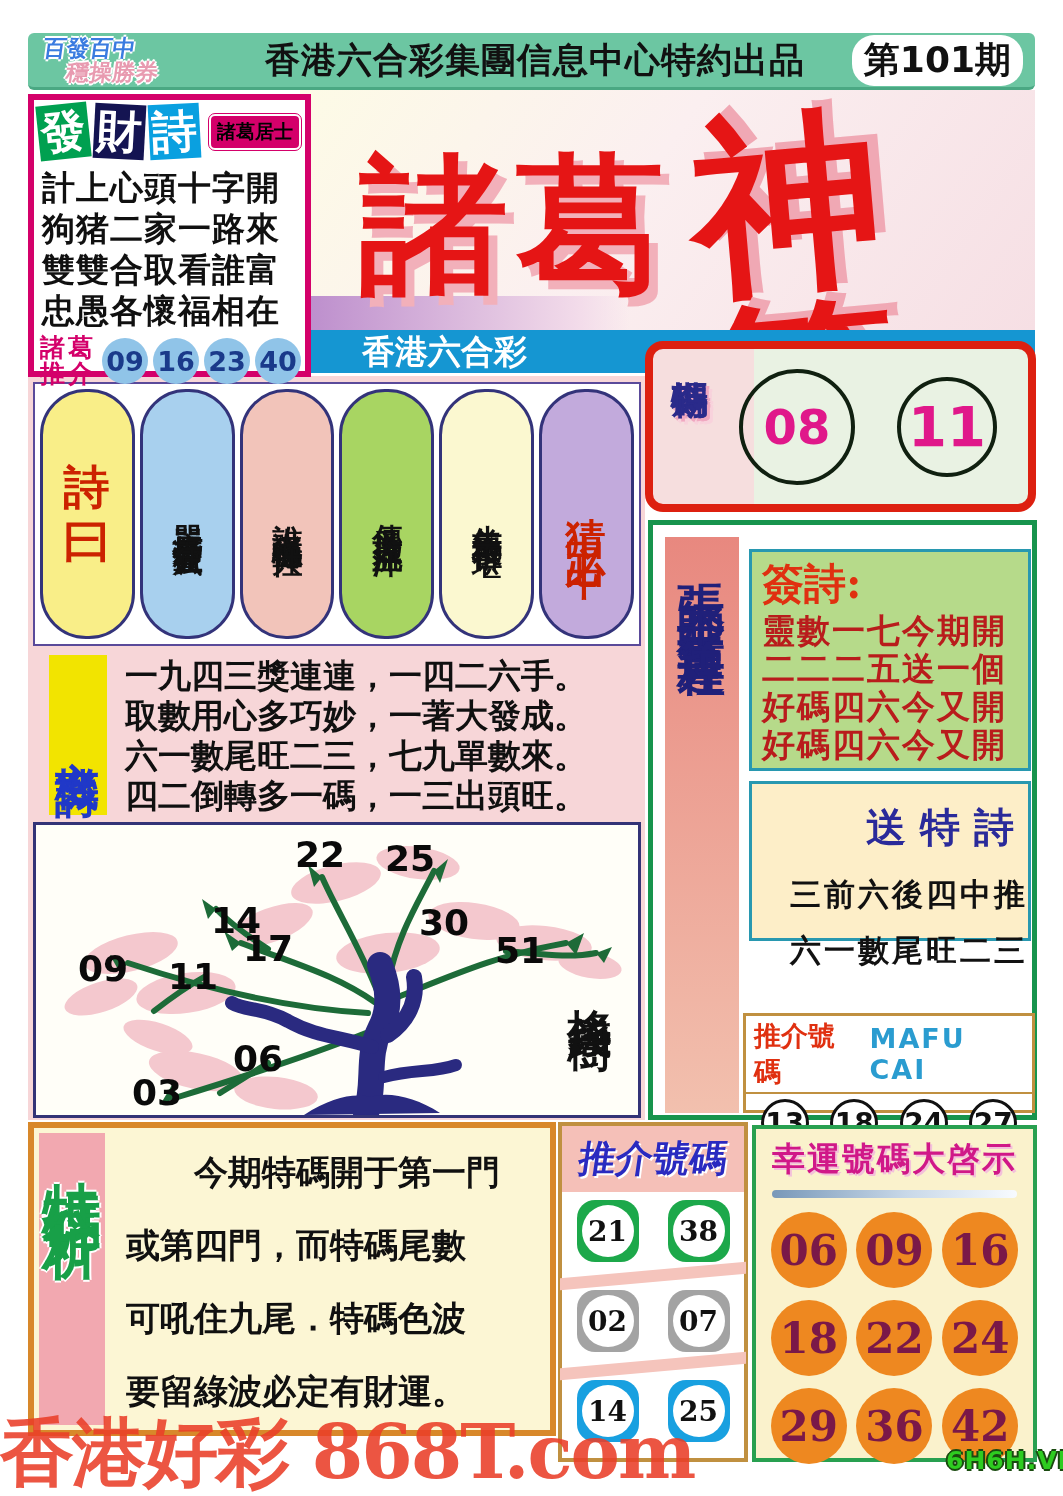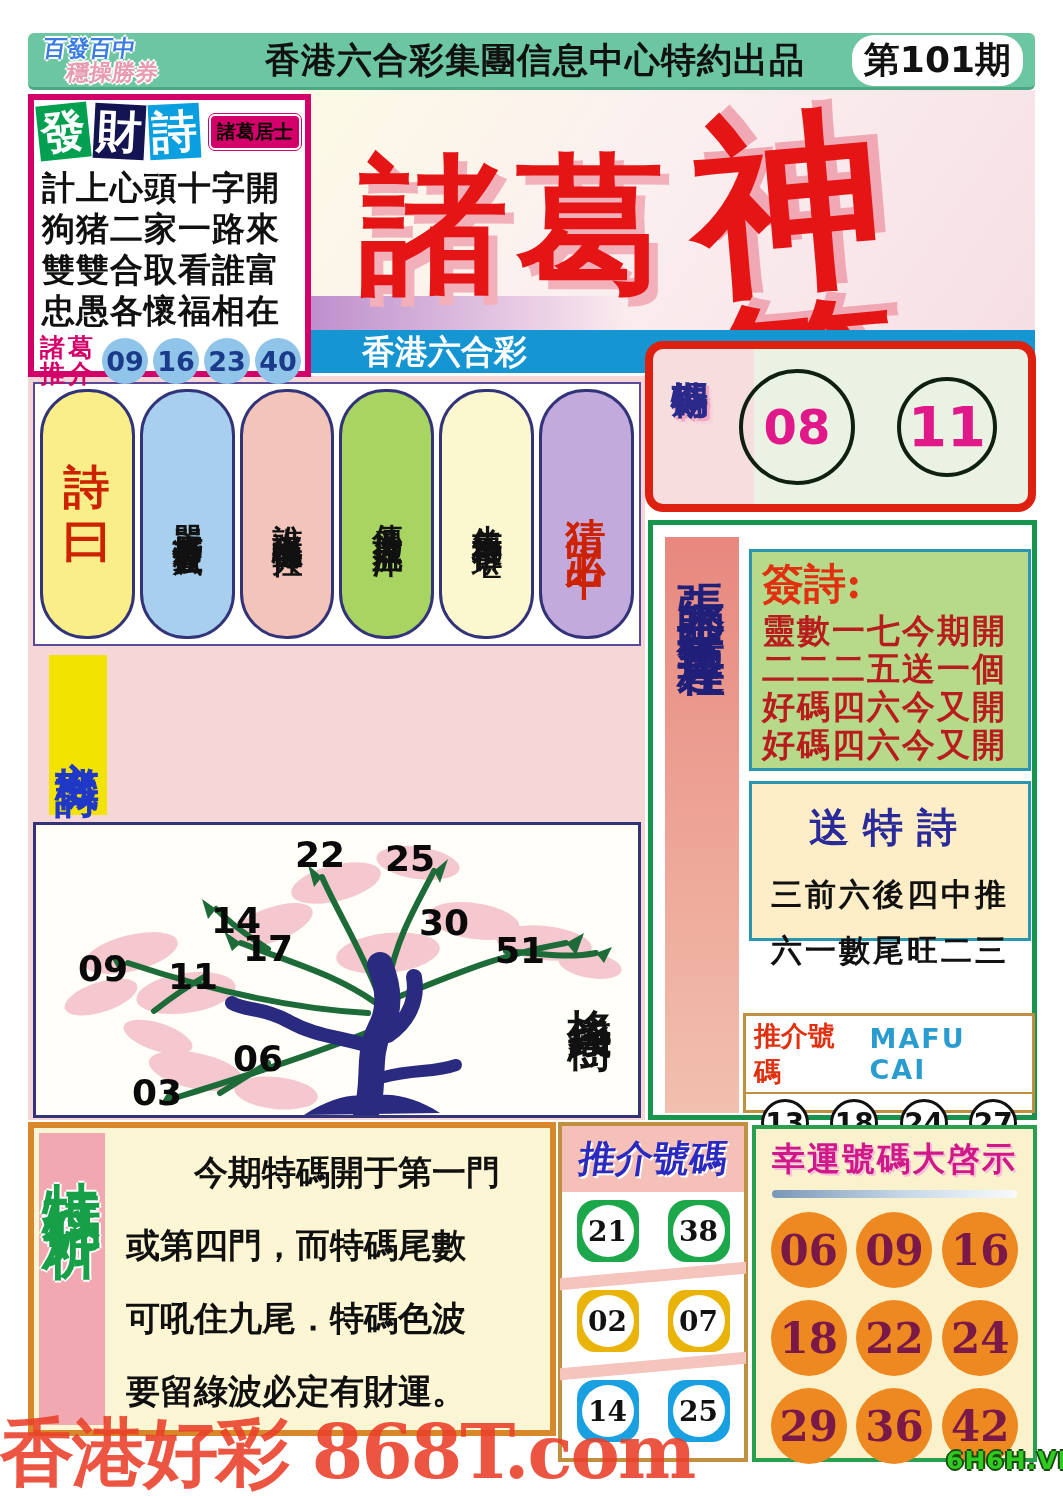--- a/index.html
+++ b/index.html
@@ -109,21 +109,21 @@
     background:linear-gradient(180deg,#e8887f,#f2c0ae); }
   .zstrip span { position:absolute; left:50%; top:8px; transform:translateX(-50%);
     writing-mode:vertical-rl; text-orientation:upright; font-size:48px; font-weight:bold;
     color:#20207a; line-height:1; letter-spacing:8px; white-space:nowrap; }
   .signpoem { position:absolute; left:96px; top:24px; width:282px; height:222px; background:#b6da8a;
     border:3px solid #2898b0; padding:4px 10px; }
   .signpoem .sp-title { font-size:42px; font-weight:bold; color:#e03010; font-family:"DejaVu Serif", serif; }
   .signpoem .sp-line { font-size:33px; font-weight:bold; color:#b91c1c; line-height:38px;
     font-family:"DejaVu Serif", serif; letter-spacing:2px; white-space:nowrap; }
   .sendpoem { position:absolute; left:96px; top:256px; width:282px; height:160px; background:#fdeec8;
-    border:3px solid #2898b0; text-align:center; }
+    border:3px solid #2898b0; text-align:right; }
   .sendpoem .sd-title { margin-top:16px; font-size:40px; font-weight:bold; color:#2a2a9a;
     font-family:"DejaVu Serif", serif; letter-spacing:14px; }
   .sendpoem .sd-line { margin-top:22px; font-size:31px; font-weight:bold; color:#111;
     font-family:"DejaVu Serif", serif; letter-spacing:3px; line-height:34px; }
   .mafu { position:absolute; left:90px; top:488px; width:292px; height:100px; background:#fff;
     border:3px solid #c09040; }
   .mafu-head { display:flex; align-items:center; gap:14px; padding:2px 8px; border-bottom:2px solid #c09040; }
   .mafu-label { font-size:27px; font-weight:bold; color:#e03010; }
   .mafu-latin { font-size:27px; font-weight:bold; color:#2a9cd0; letter-spacing:2px; }
   .mafu-nums { display:flex; justify-content:space-around; align-items:center; padding:5px 4px; }
@@ -144,21 +144,21 @@
 
   
   .shields { position:absolute; left:558px; top:1122px; width:190px; height:340px; background:#fff;
     border:4px solid #c09040; }
   .shields-title { height:66px; background:#f5c0b8; display:flex; align-items:center; justify-content:center; }
   .shields-title span { font-size:37px; font-weight:bold; color:#2a2ac0; font-family:"DejaVu Serif", serif;
     transform:skewX(-8deg); text-shadow:2px 2px 0 #fff; white-space:nowrap; }
   .srow { display:flex; justify-content:space-around; align-items:center; height:78px; }
   .stripe { height:12px; background:#f5c4bc; transform:skewY(-5deg); margin:0 -2px; }
   .shield { width:62px; height:62px; border-radius:18px; position:relative; }
-  .shield.green { background:#1ca84a; } .shield.red { background:#eab308; } .shield.blue { background:#18a0e0; }
+  .shield.green { background:#1ca84a; } .shield.red { background:#a3a3a3; } .shield.blue { background:#18a0e0; }
   .shield i { position:absolute; inset:5px; background:#fff; border-radius:50%; font-style:normal;
     display:flex; align-items:center; justify-content:center; font-size:28px; font-weight:bold; color:#111;
     font-family:"DejaVu Serif", serif; }
 
   
   .lucky { position:absolute; left:752px; top:1125px; width:285px; height:337px; background:#faf2cc;
     border:4px solid #28a050; }
   .lucky-title { text-align:center; margin-top:8px; font-size:33px; font-weight:bold; color:#d01888;
     font-family:"DejaVu Serif", serif; letter-spacing:2px; text-shadow:2px 2px 0 #f3c0da; white-space:nowrap; }
   .lucky-divider { height:8px; margin:8px 16px 2px 16px; border-radius:4px;
@@ -253,20 +253,26 @@
         <span>牛前馬後苦不堪</span>
       </div>
     <div class="pill p5">
         <span>猜中必中</span>
       </div>
   </div>
 
   <div class="mystery">
     <div class="mystery-label">
       <span>玄機詩</span>
+    </div>
+    <div class="mystery-lines">
+      <div>一九四三獎連連，一四二六手。</div>
+      <div>取數用心多巧妙，一著大發成。</div>
+      <div>六一數尾旺二三，七九單數來。</div>
+      <div>四二倒轉多一碼，一三出頭旺。</div>
     </div>
   </div>
 
   <div class="tree">
     <svg width="608" height="290" viewBox="0 0 608 290">
       <g fill="#f4c8ce">
         <ellipse cx="95" cy="128" rx="48" ry="18" transform="rotate(-14 95 128)"></ellipse>
         <ellipse cx="150" cy="168" rx="50" ry="20" transform="rotate(-8 150 168)"></ellipse>
         <ellipse cx="65" cy="172" rx="38" ry="15" transform="rotate(-18 65 172)"></ellipse>
         <ellipse cx="235" cy="100" rx="44" ry="17" transform="rotate(-20 235 100)"></ellipse>

